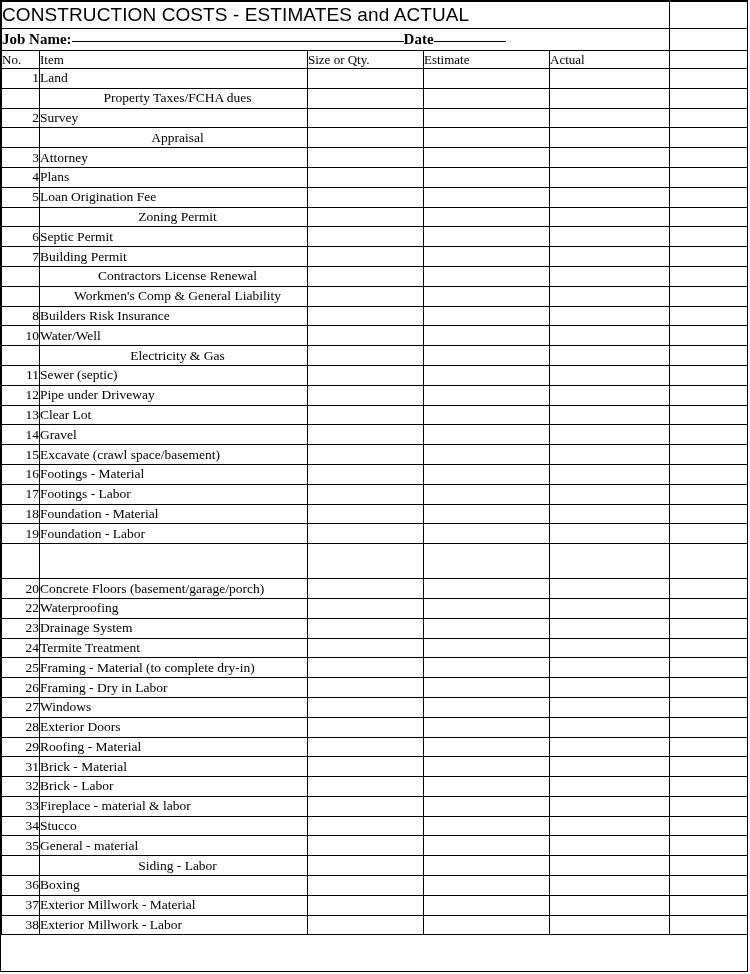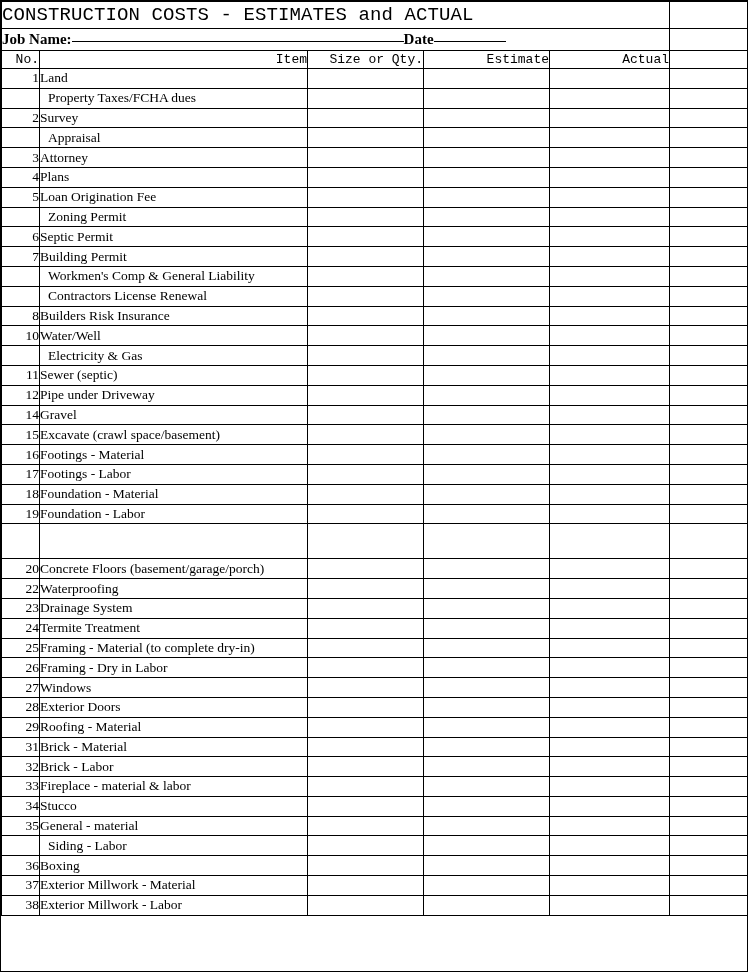--- a/index.html
+++ b/index.html
@@ -29,21 +29,21 @@
   table.grid td, table.grid th {
     border: 1px solid #000;
     padding: 0;
     vertical-align: middle;
     font-weight: normal;
   }
   
   .title-cell {
     font-size: 19px;
     font-weight: bold;
-    font-family: Liberation Mono, monospace;
+    font-family: Liberation Sans, sans-serif;
     padding: 1px 4px 3px 4px;
     letter-spacing: 0.1px;
     white-space: nowrap;
   }
   .title-row td { height: 26px; }
 
   
   .jobname-row td { height: 21px; margin-top: 20px; }
   .jobname-cell {
     font-size: 15px;
@@ -57,43 +57,43 @@
     display: inline-block;
     border-bottom: 1px solid #000;
     vertical-align: 2px;
   }
   .rule-long { width: 332px; }
   .rule-short { width: 72px; }
 
   
   .hdr-row td { height: 17px; }
   .hdr {
-    text-align: right;
+    text-align: left;
     font-size: 13px;
     font-weight: bold;
-    font-family: Liberation Mono, monospace;
+    font-family: Liberation Serif, serif;
     padding: 0 0 1px 0;
   }
 
   
   .data-row td { height: 18.8px; }
   .no-cell {
     text-align: right;
     font-size: 13.5px;
     padding: 0 3px 2px 0;
     white-space: nowrap;
   }
   .item-cell {
     text-align: left;
     font-size: 13.5px;
     padding: 0 0 2px 3px;
     white-space: nowrap;
     overflow: hidden;
   }
-  .item-cell.indent { padding-left: 8px; }
+  .item-cell.indent { padding-left: 8px; text-align: center; }
   .blank-cell { }
 
   
   col.c-no    { width: 38px; }
   col.c-item  { width: 268px; }
   col.c-size  { width: 116px; }
   col.c-est   { width: 126px; }
   col.c-act   { width: 120px; }
   col.c-extra { width: 78px; }
 
@@ -206,29 +206,29 @@
         <tr class="data-row">
           <td class="no-cell">7</td>
           <td class="item-cell">Building Permit</td>
           <td class="blank-cell"></td>
           <td class="blank-cell"></td>
           <td class="blank-cell"></td>
           <td class="blank-cell"></td>
         </tr>
         <tr class="data-row">
           <td class="no-cell"></td>
+          <td class="item-cell indent">Contractors License Renewal</td>
+          <td class="blank-cell"></td>
+          <td class="blank-cell"></td>
+          <td class="blank-cell"></td>
+          <td class="blank-cell"></td>
+        </tr>
+        <tr class="data-row">
+          <td class="no-cell"></td>
           <td class="item-cell indent">Workmen's Comp &amp; General Liability</td>
-          <td class="blank-cell"></td>
-          <td class="blank-cell"></td>
-          <td class="blank-cell"></td>
-          <td class="blank-cell"></td>
-        </tr>
-        <tr class="data-row">
-          <td class="no-cell"></td>
-          <td class="item-cell indent">Contractors License Renewal</td>
           <td class="blank-cell"></td>
           <td class="blank-cell"></td>
           <td class="blank-cell"></td>
           <td class="blank-cell"></td>
         </tr>
         <tr class="data-row">
           <td class="no-cell">8</td>
           <td class="item-cell">Builders Risk Insurance</td>
           <td class="blank-cell"></td>
           <td class="blank-cell"></td>
@@ -255,20 +255,28 @@
           <td class="no-cell">11</td>
           <td class="item-cell">Sewer (septic)</td>
           <td class="blank-cell"></td>
           <td class="blank-cell"></td>
           <td class="blank-cell"></td>
           <td class="blank-cell"></td>
         </tr>
         <tr class="data-row">
           <td class="no-cell">12</td>
           <td class="item-cell">Pipe under Driveway</td>
+          <td class="blank-cell"></td>
+          <td class="blank-cell"></td>
+          <td class="blank-cell"></td>
+          <td class="blank-cell"></td>
+        </tr>
+        <tr class="data-row">
+          <td class="no-cell">13</td>
+          <td class="item-cell">Clear Lot</td>
           <td class="blank-cell"></td>
           <td class="blank-cell"></td>
           <td class="blank-cell"></td>
           <td class="blank-cell"></td>
         </tr>
         <tr class="data-row">
           <td class="no-cell">14</td>
           <td class="item-cell">Gravel</td>
           <td class="blank-cell"></td>
           <td class="blank-cell"></td>

